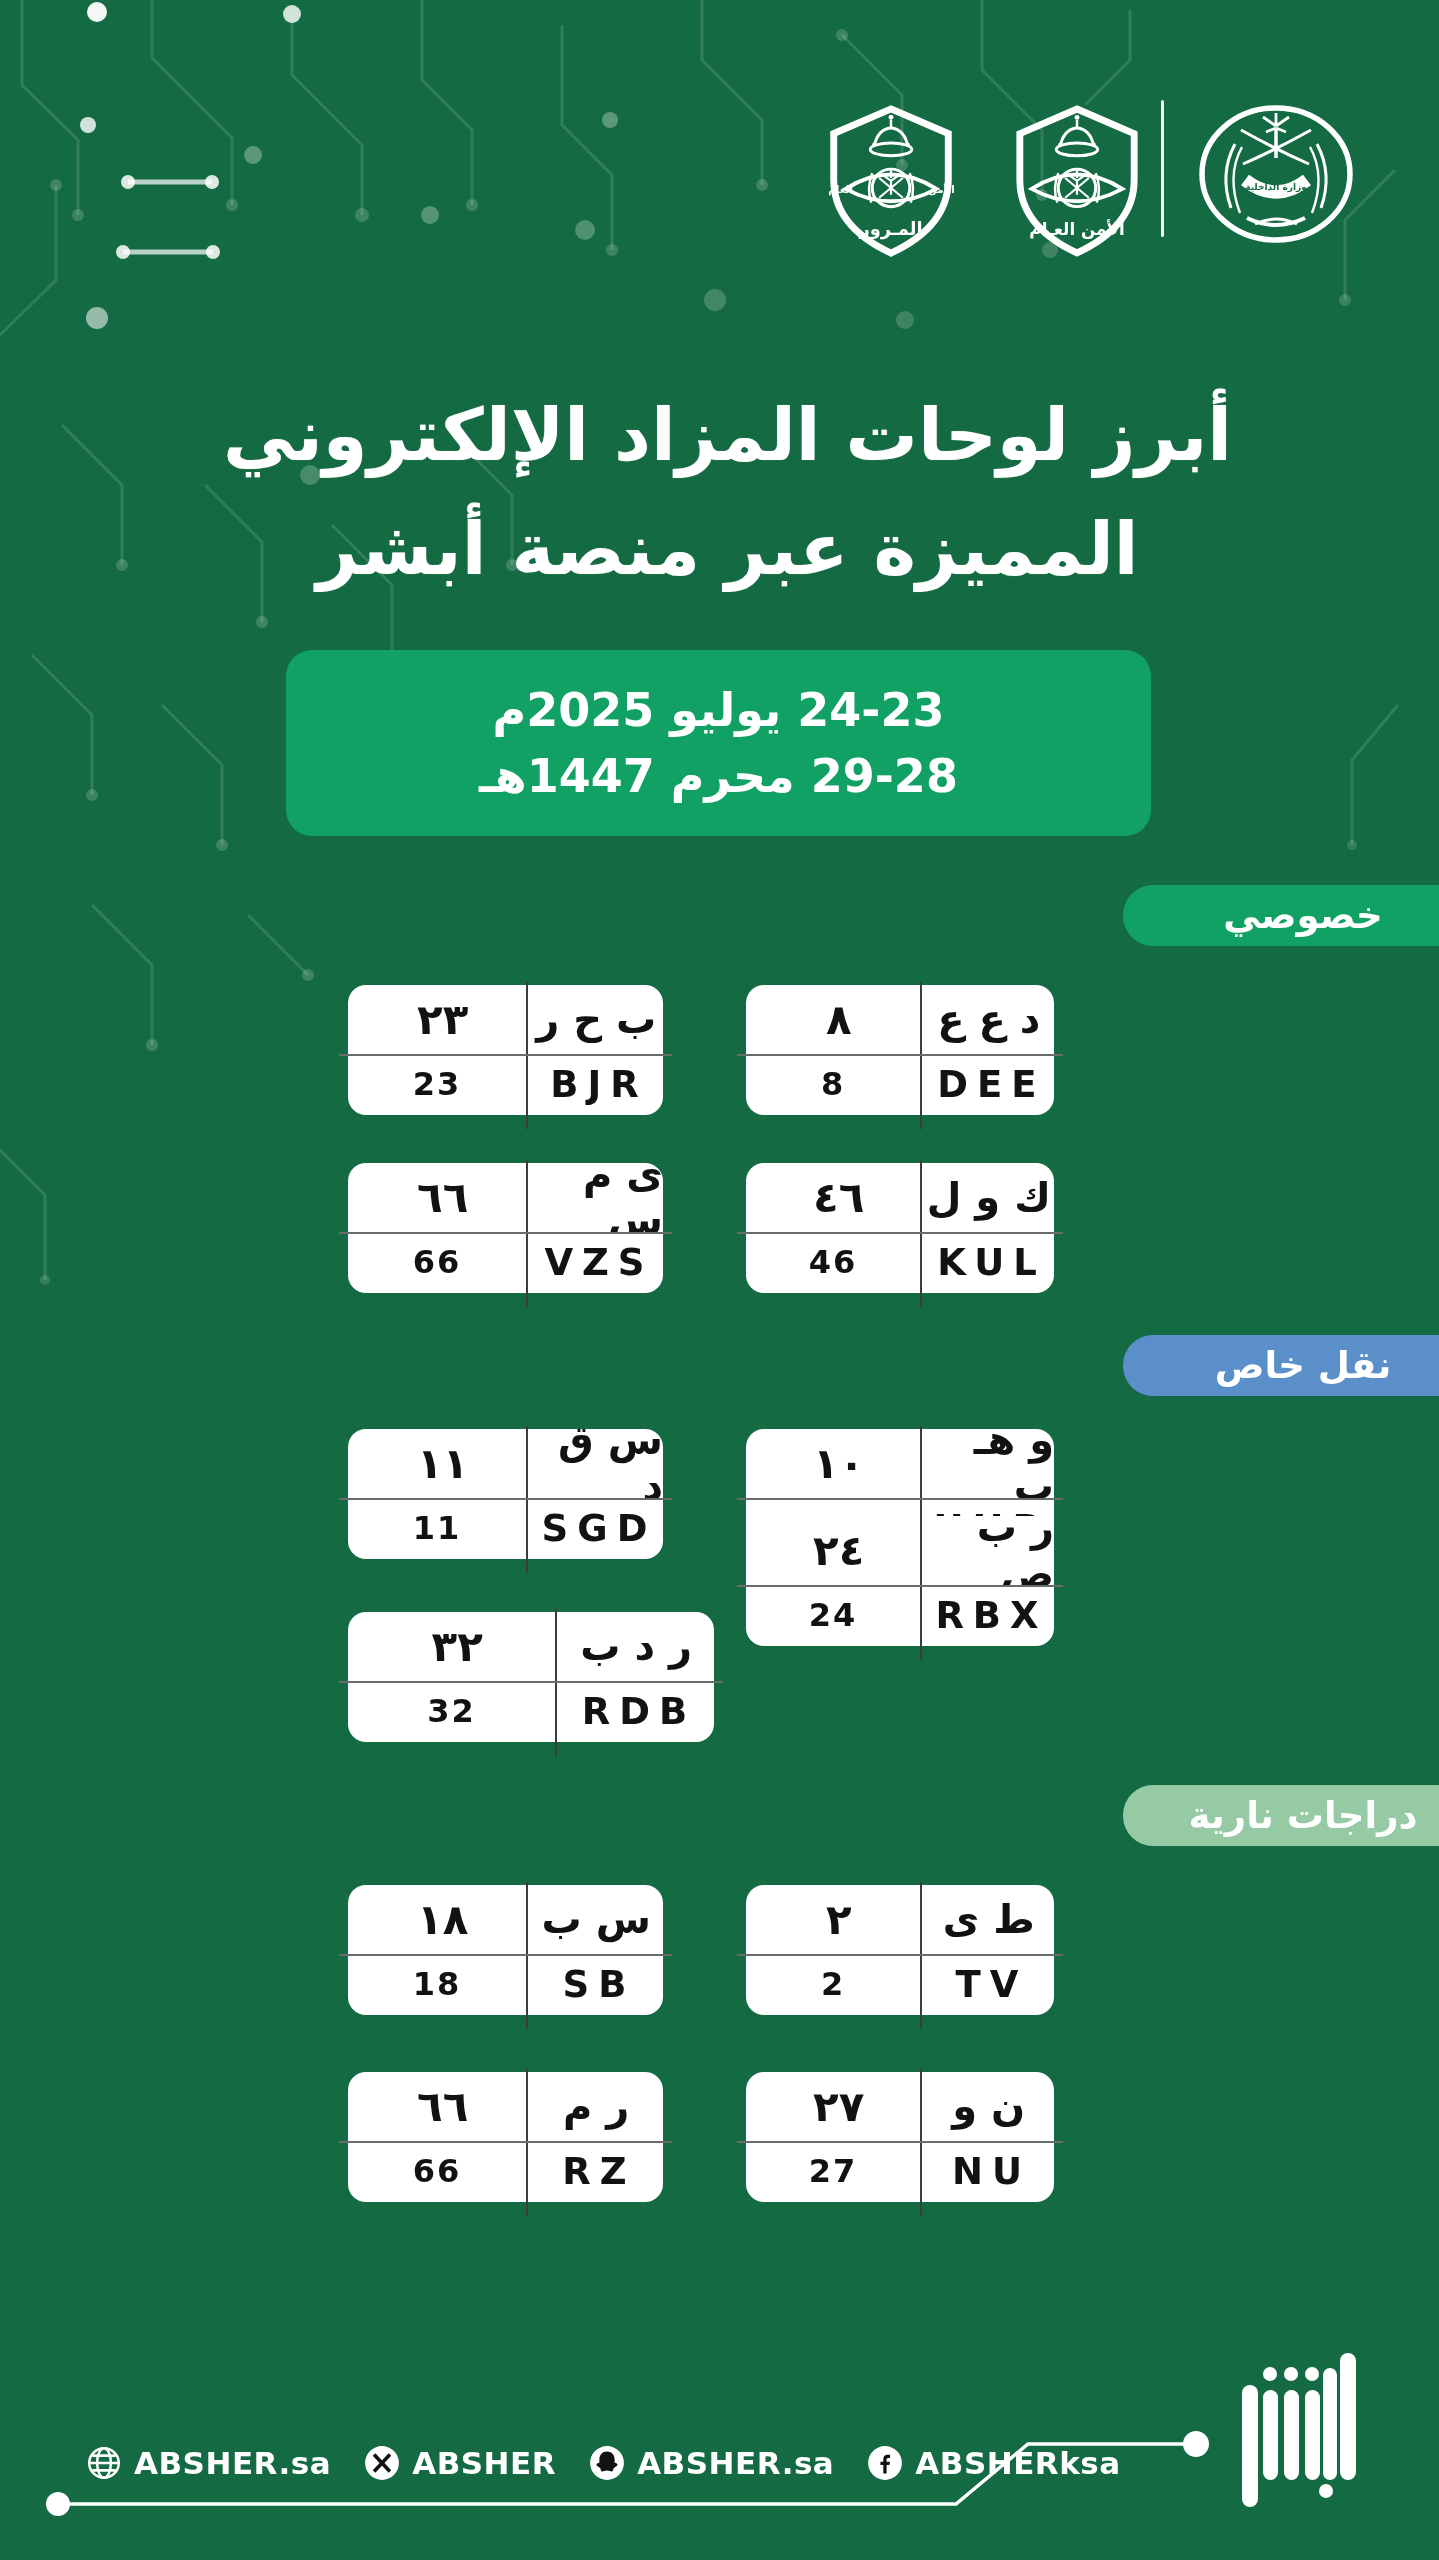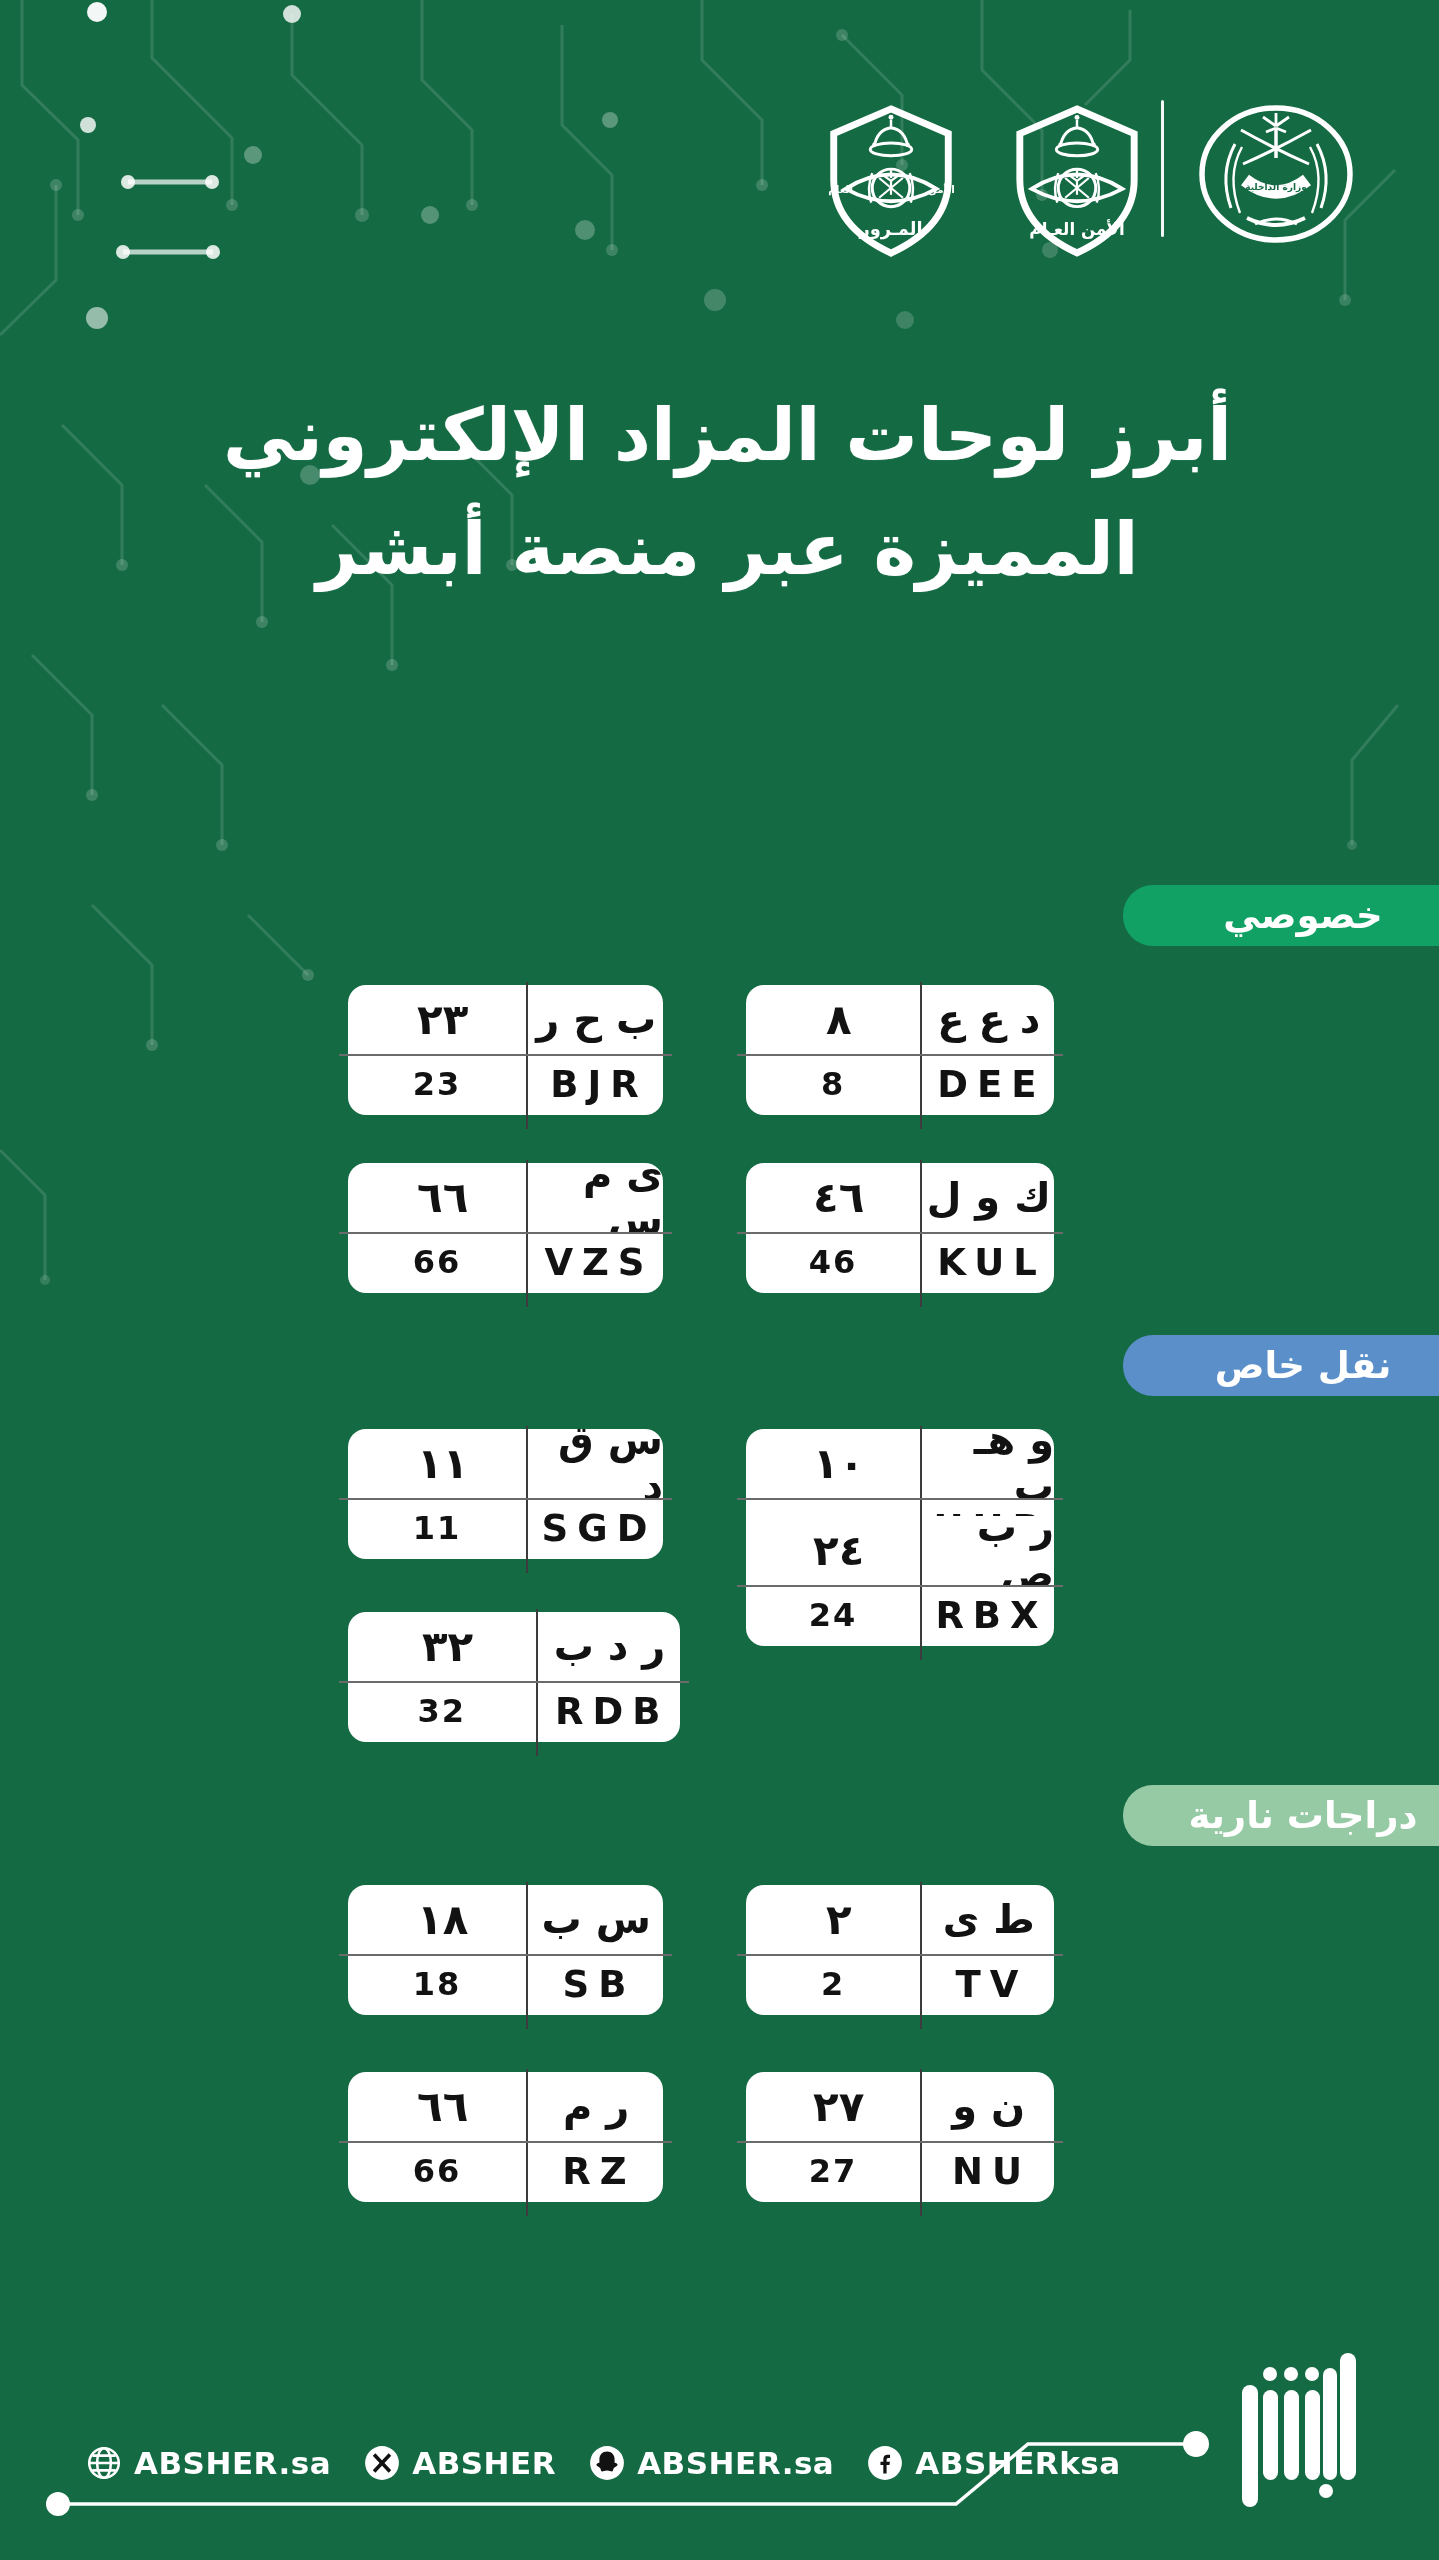--- a/index.html
+++ b/index.html
@@ -200,20 +200,24 @@
       <path d="M60 122 Q81 112 102 122" stroke-width="3"></path>
     </g>
     <text x="81" y="88" font-size="9" font-weight="bold" fill="#146a43" text-anchor="middle" direction="rtl">وزارة الداخلية</text>
   </svg>
 
   <div class="title" dir="rtl">
     <div>أبرز لوحات المزاد الإلكتروني</div>
     <div>المميزة عبر منصة أبشر</div>
   </div>
 
+  <div class="date-badge" dir="rtl">
+    <div>24-23 يوليو 2025م</div>
+    <div>29-28 محرم 1447هـ</div>
+  </div>
 
   <div class="pill pill-green" dir="rtl">
     <span>خصوصي</span>
   </div>
   <div class="pill pill-blue" dir="rtl">
     <span>نقل خاص</span>
   </div>
   <div class="pill pill-pale" dir="rtl">
     <span>دراجات نارية</span>
   </div>
@@ -284,21 +288,21 @@
         <div class="pcell pnum ar-num" dir="rtl">١٠</div>
         <div class="pcell plet ar-let" dir="rtl">و هـ ب</div>
       </div>
     <div class="prow bot">
         <div class="pcell pnum lat-num">10</div>
         <div class="pcell plet lat-let">UHB</div>
       </div>
     <div class="vline"></div>
     <div class="hline"></div>
   </div>
-  <div class="plate" style="left:348px;top:1612px;width:332px;">
+  <div class="plate" style="left:348px;top:1612px;width:366px;">
     <div class="prow top">
         <div class="pcell pnum ar-num" dir="rtl">٣٢</div>
         <div class="pcell plet ar-let" dir="rtl">ر د ب</div>
       </div>
     <div class="prow bot">
         <div class="pcell pnum lat-num">32</div>
         <div class="pcell plet lat-let">RDB</div>
       </div>
     <div class="vline"></div>
     <div class="hline"></div>

